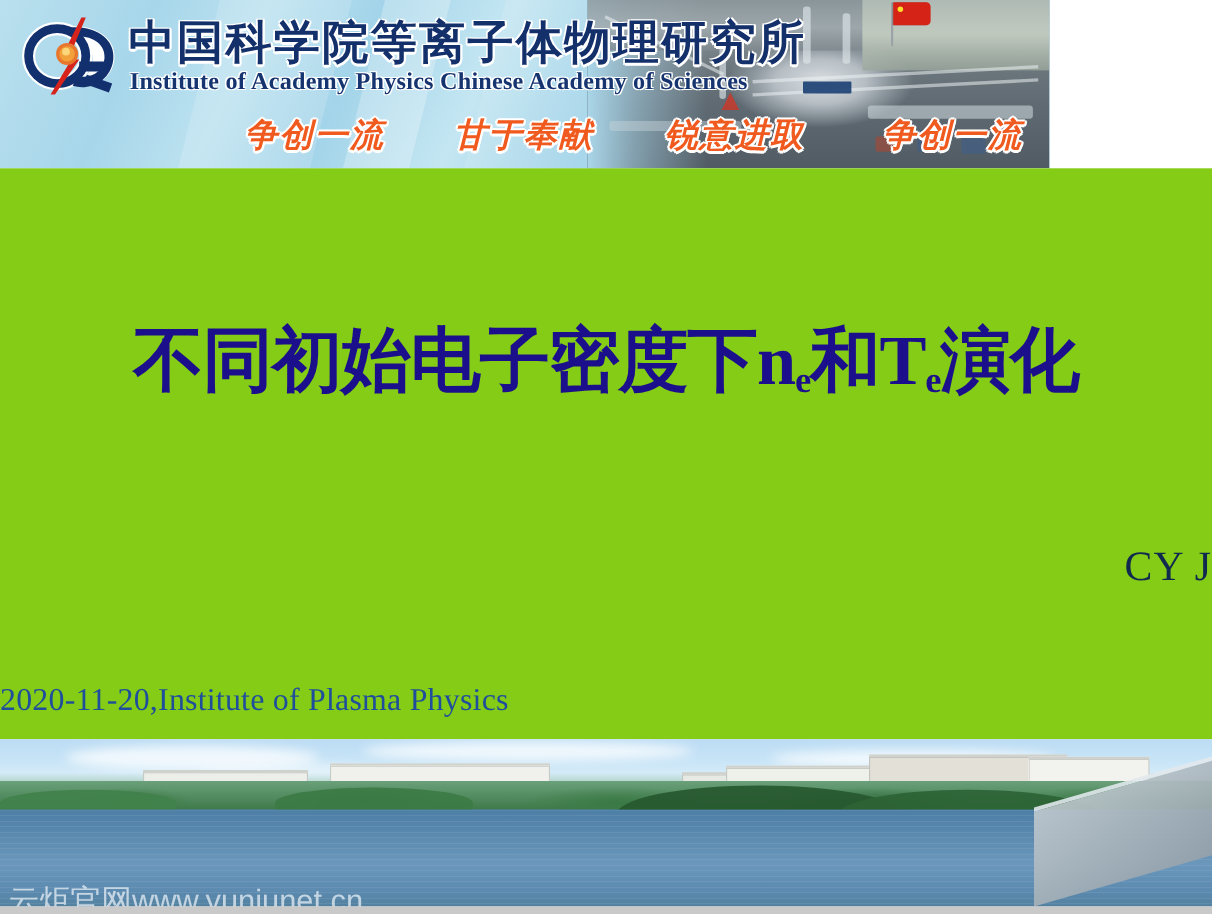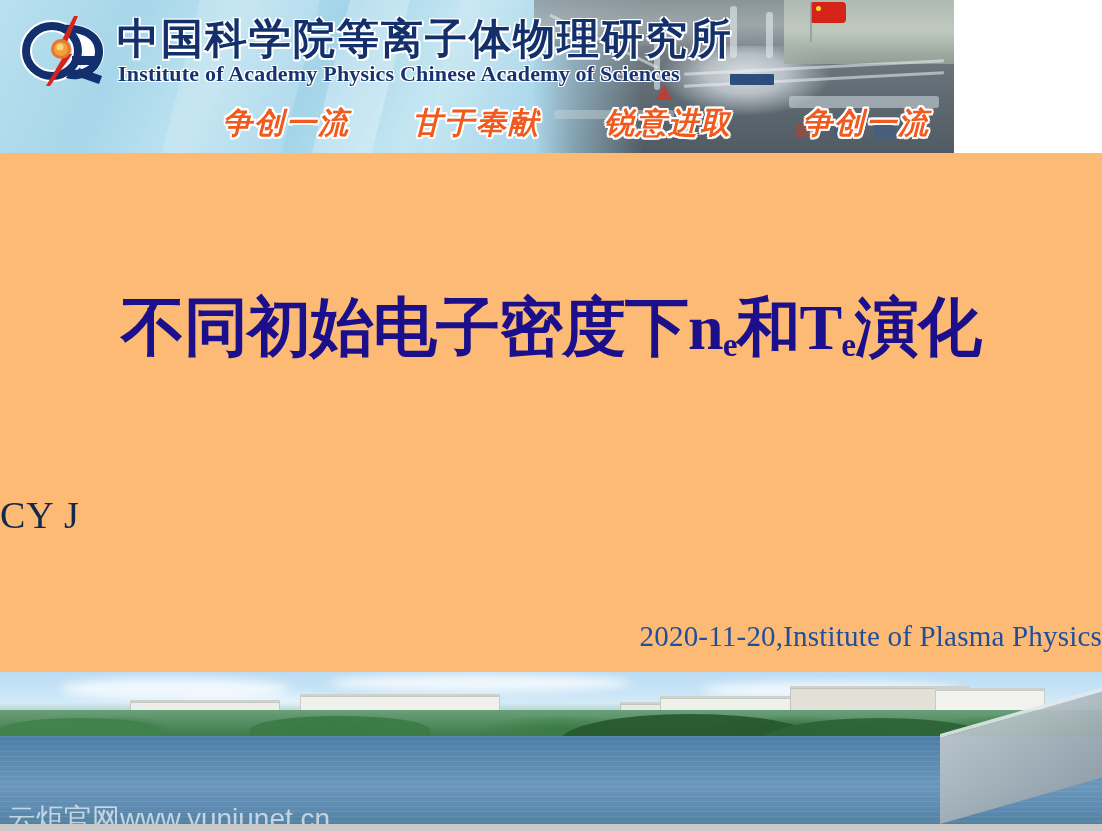--- a/index.html
+++ b/index.html
@@ -134,21 +134,21 @@
                  0 2px 0 #fff, 2px 0 0 #fff, 0 -2px 0 #fff, -2px 0 0 #fff;
   }
   .slogan.s1 { left:222px; }
   .slogan.s2 { left:412px; }
   .slogan.s3 { left:604px; }
   .slogan.s4 { left:802px; }
 
   
   #body-area {
     position:absolute; left:0; top:153px; width:1102px; height:519px;
-    background:#fdba74;
+    background:#84cc16;
   }
 
   #main-title {
     position:absolute; left:0; top:141px; width:1102px;
     text-align:center; white-space:nowrap;
     font-family:"Liberation Sans", sans-serif;
     font-weight:bold;
     font-size:64px;
     line-height:1.05;
     color:#1c0f8c;
@@ -159,28 +159,28 @@
     font-weight:bold;
   }
   #main-title sub {
     font-family:"Liberation Serif", serif;
     font-size:.52em; vertical-align:baseline;
     position:relative; top:.22em; font-weight:bold;
   }
 
   #author {
     position:absolute; left:0; top:340px; width:1102px;
-    text-align:left;
+    text-align:right;
     font-family:"Liberation Serif", serif;
     font-size:38px; color:#11294e; letter-spacing:1px;
   }
 
   #datetext {
     position:absolute; left:0; top:467px; width:1102px;
-    text-align:right;
+    text-align:left;
     font-family:"Liberation Serif", serif;
     font-size:29px; color:#1f4e9c; letter-spacing:.2px;
   }
 
   
   #footer-photo {
     position:absolute; left:0; top:672px; width:1102px; height:152px;
     overflow:hidden;
     background:
       linear-gradient(180deg,

